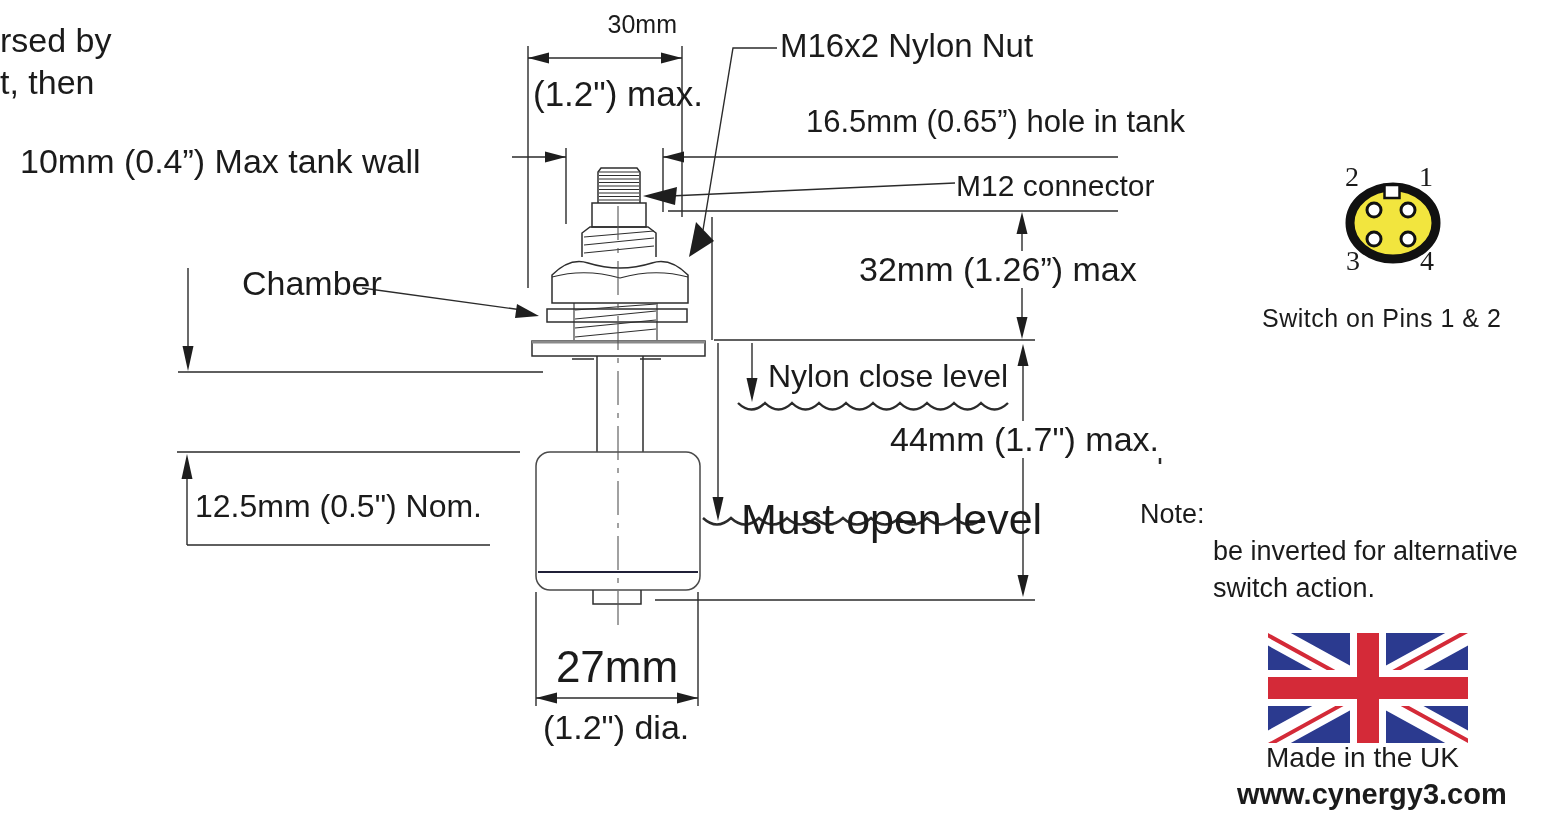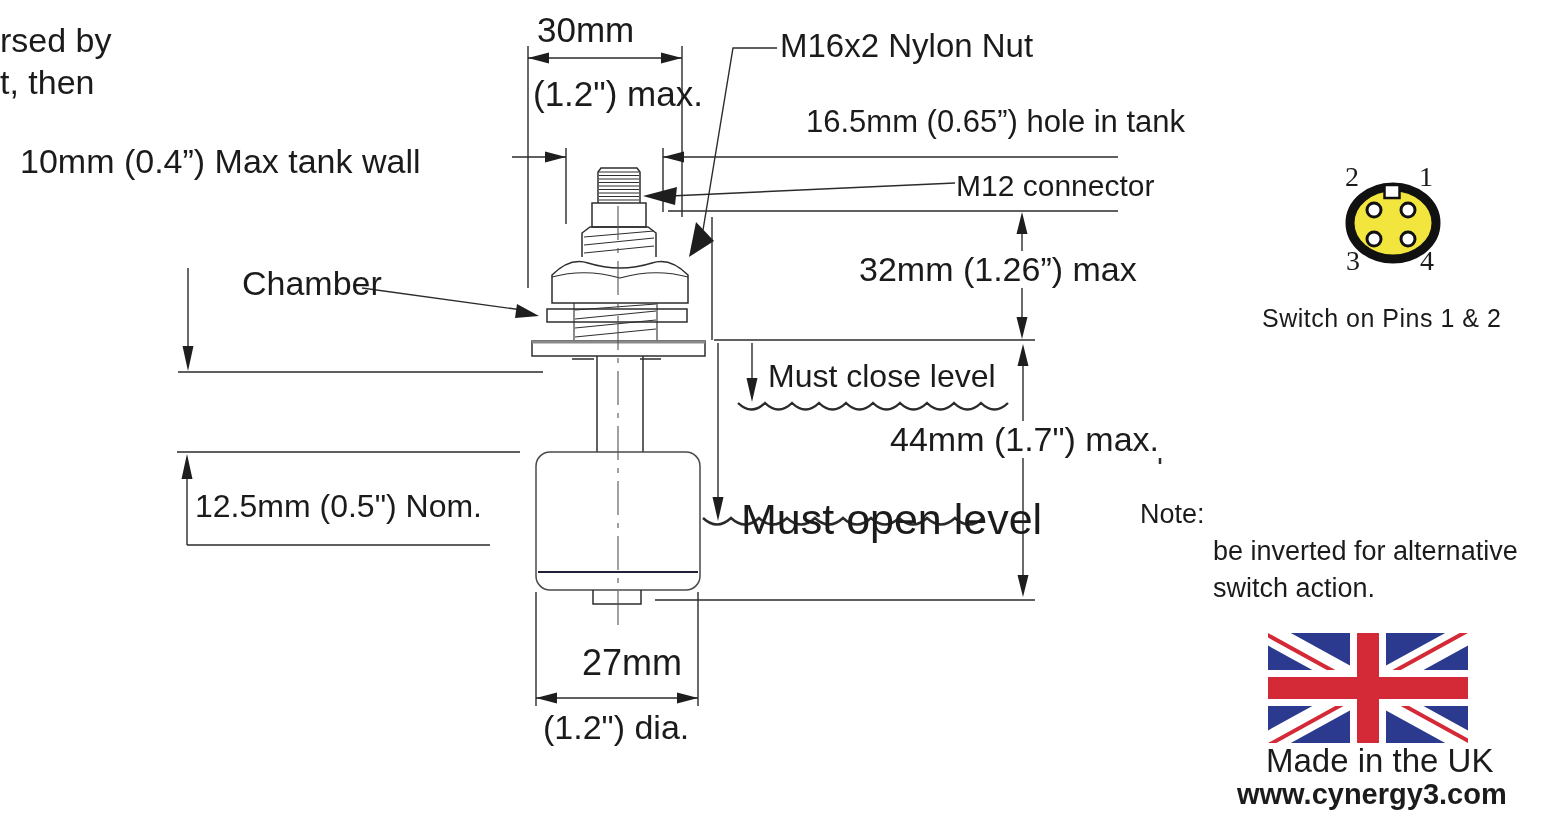--- a/index.html
+++ b/index.html
@@ -3,40 +3,40 @@
 <meta charset="utf-8">
 <style>
   html,body{margin:0;padding:0;background:#fff;}
   #stage{position:relative;width:1564px;height:834px;background:#fff;overflow:hidden;
          font-family:"Liberation Sans",sans-serif;color:#1b1b1b;}
   #linework{position:absolute;left:0;top:0;}
   .lbl{position:absolute;white-space:nowrap;line-height:1.1;}
   .l-rsed{left:0;top:22px;font-size:34px}
   .l-then{left:0;top:64px;font-size:34px}
   .l-tank{left:20px;top:143px;font-size:34px}
-  .l-30{left:537px;top:11px;width:140px;text-align:left;font-size:35px}
+  .l-30{left:537px;top:11px;width:140px;text-align:right;font-size:25px}
   .l-12max{left:533px;top:75px;font-size:35px}
   .l-m16{left:780px;top:28px;font-size:33px}
   .l-hole{left:806px;top:105px;font-size:31px}
   .l-m12{left:956px;top:169px;font-size:30px}
   .l-32{left:855px;top:251px;font-size:34px;background:#fff;padding:0 4px}
   .l-gasket{left:242px;top:265px;font-size:34px}
   .l-close{left:768px;top:359px;font-size:32px}
   .l-44{left:886px;top:421px;font-size:34px;background:#fff;padding:0 4px}
   .l-open{left:741px;top:496px;font-size:43px}
   .l-125{left:195px;top:489px;font-size:32px}
   .l-travel{left:255px;top:561px;font-size:32px}
-  .l-27{left:552px;top:643px;width:130px;text-align:right;font-size:36px}
+  .l-27{left:552px;top:643px;width:130px;text-align:center;font-size:44px}
   .l-dia{left:543px;top:709px;font-size:34px}
   .l-note-label{left:1140px;top:500px;font-size:27px}
   .l-note1{left:1213px;top:500px;font-size:27px}
   .l-note2{left:1213px;top:537px;font-size:27px}
   .l-note3{left:1213px;top:574px;font-size:27px}
   .l-switch{left:1262px;top:305px;font-size:25px;letter-spacing:.5px}
-  .l-made{left:1266px;top:743px;font-size:33px}
+  .l-made{left:1266px;top:743px;font-size:28px}
   .l-web{left:1237px;top:779px;font-size:29px;font-weight:bold}
   .l-pin{position:absolute;font-family:"Liberation Serif",serif;font-size:28px}
   .l-p2{left:1345px;top:162px}.l-p1{left:1419px;top:162px}
   .l-p3{left:1346px;top:246px}.l-p4{left:1420px;top:246px}
 </style>
 </head>
 <body>
 
 <div id="stage">
 
@@ -163,21 +163,21 @@
   <div class="lbl l-rsed">rsed by</div>
   <div class="lbl l-then">t, then</div>
   <div class="lbl l-tank">10mm (0.4”) Max tank wall</div>
   <div class="lbl l-30">30mm</div>
   <div class="lbl l-12max">(1.2") max.</div>
   <div class="lbl l-m16">M16x2 Nylon Nut</div>
   <div class="lbl l-hole">16.5mm (0.65”) hole in tank</div>
   <div class="lbl l-m12">M12 connector</div>
   <div class="lbl l-32">32mm (1.26”) max</div>
   <div class="lbl l-gasket">Chamber</div>
-  <div class="lbl l-close">Must close level</div>
+  <div class="lbl l-close">Nylon close level</div>
   <div class="lbl l-44">44mm (1.7") max.</div>
   <div class="lbl l-open">Must open level</div>
   <div class="lbl l-125">12.5mm (0.5") Nom.</div>
   <div class="lbl l-27">27mm</div>
   <div class="lbl l-dia">(1.2") dia.</div>
 
   <div class="lbl l-pin l-p2">2</div>
   <div class="lbl l-pin l-p1">1</div>
   <div class="lbl l-pin l-p3">3</div>
   <div class="lbl l-pin l-p4">4</div>

